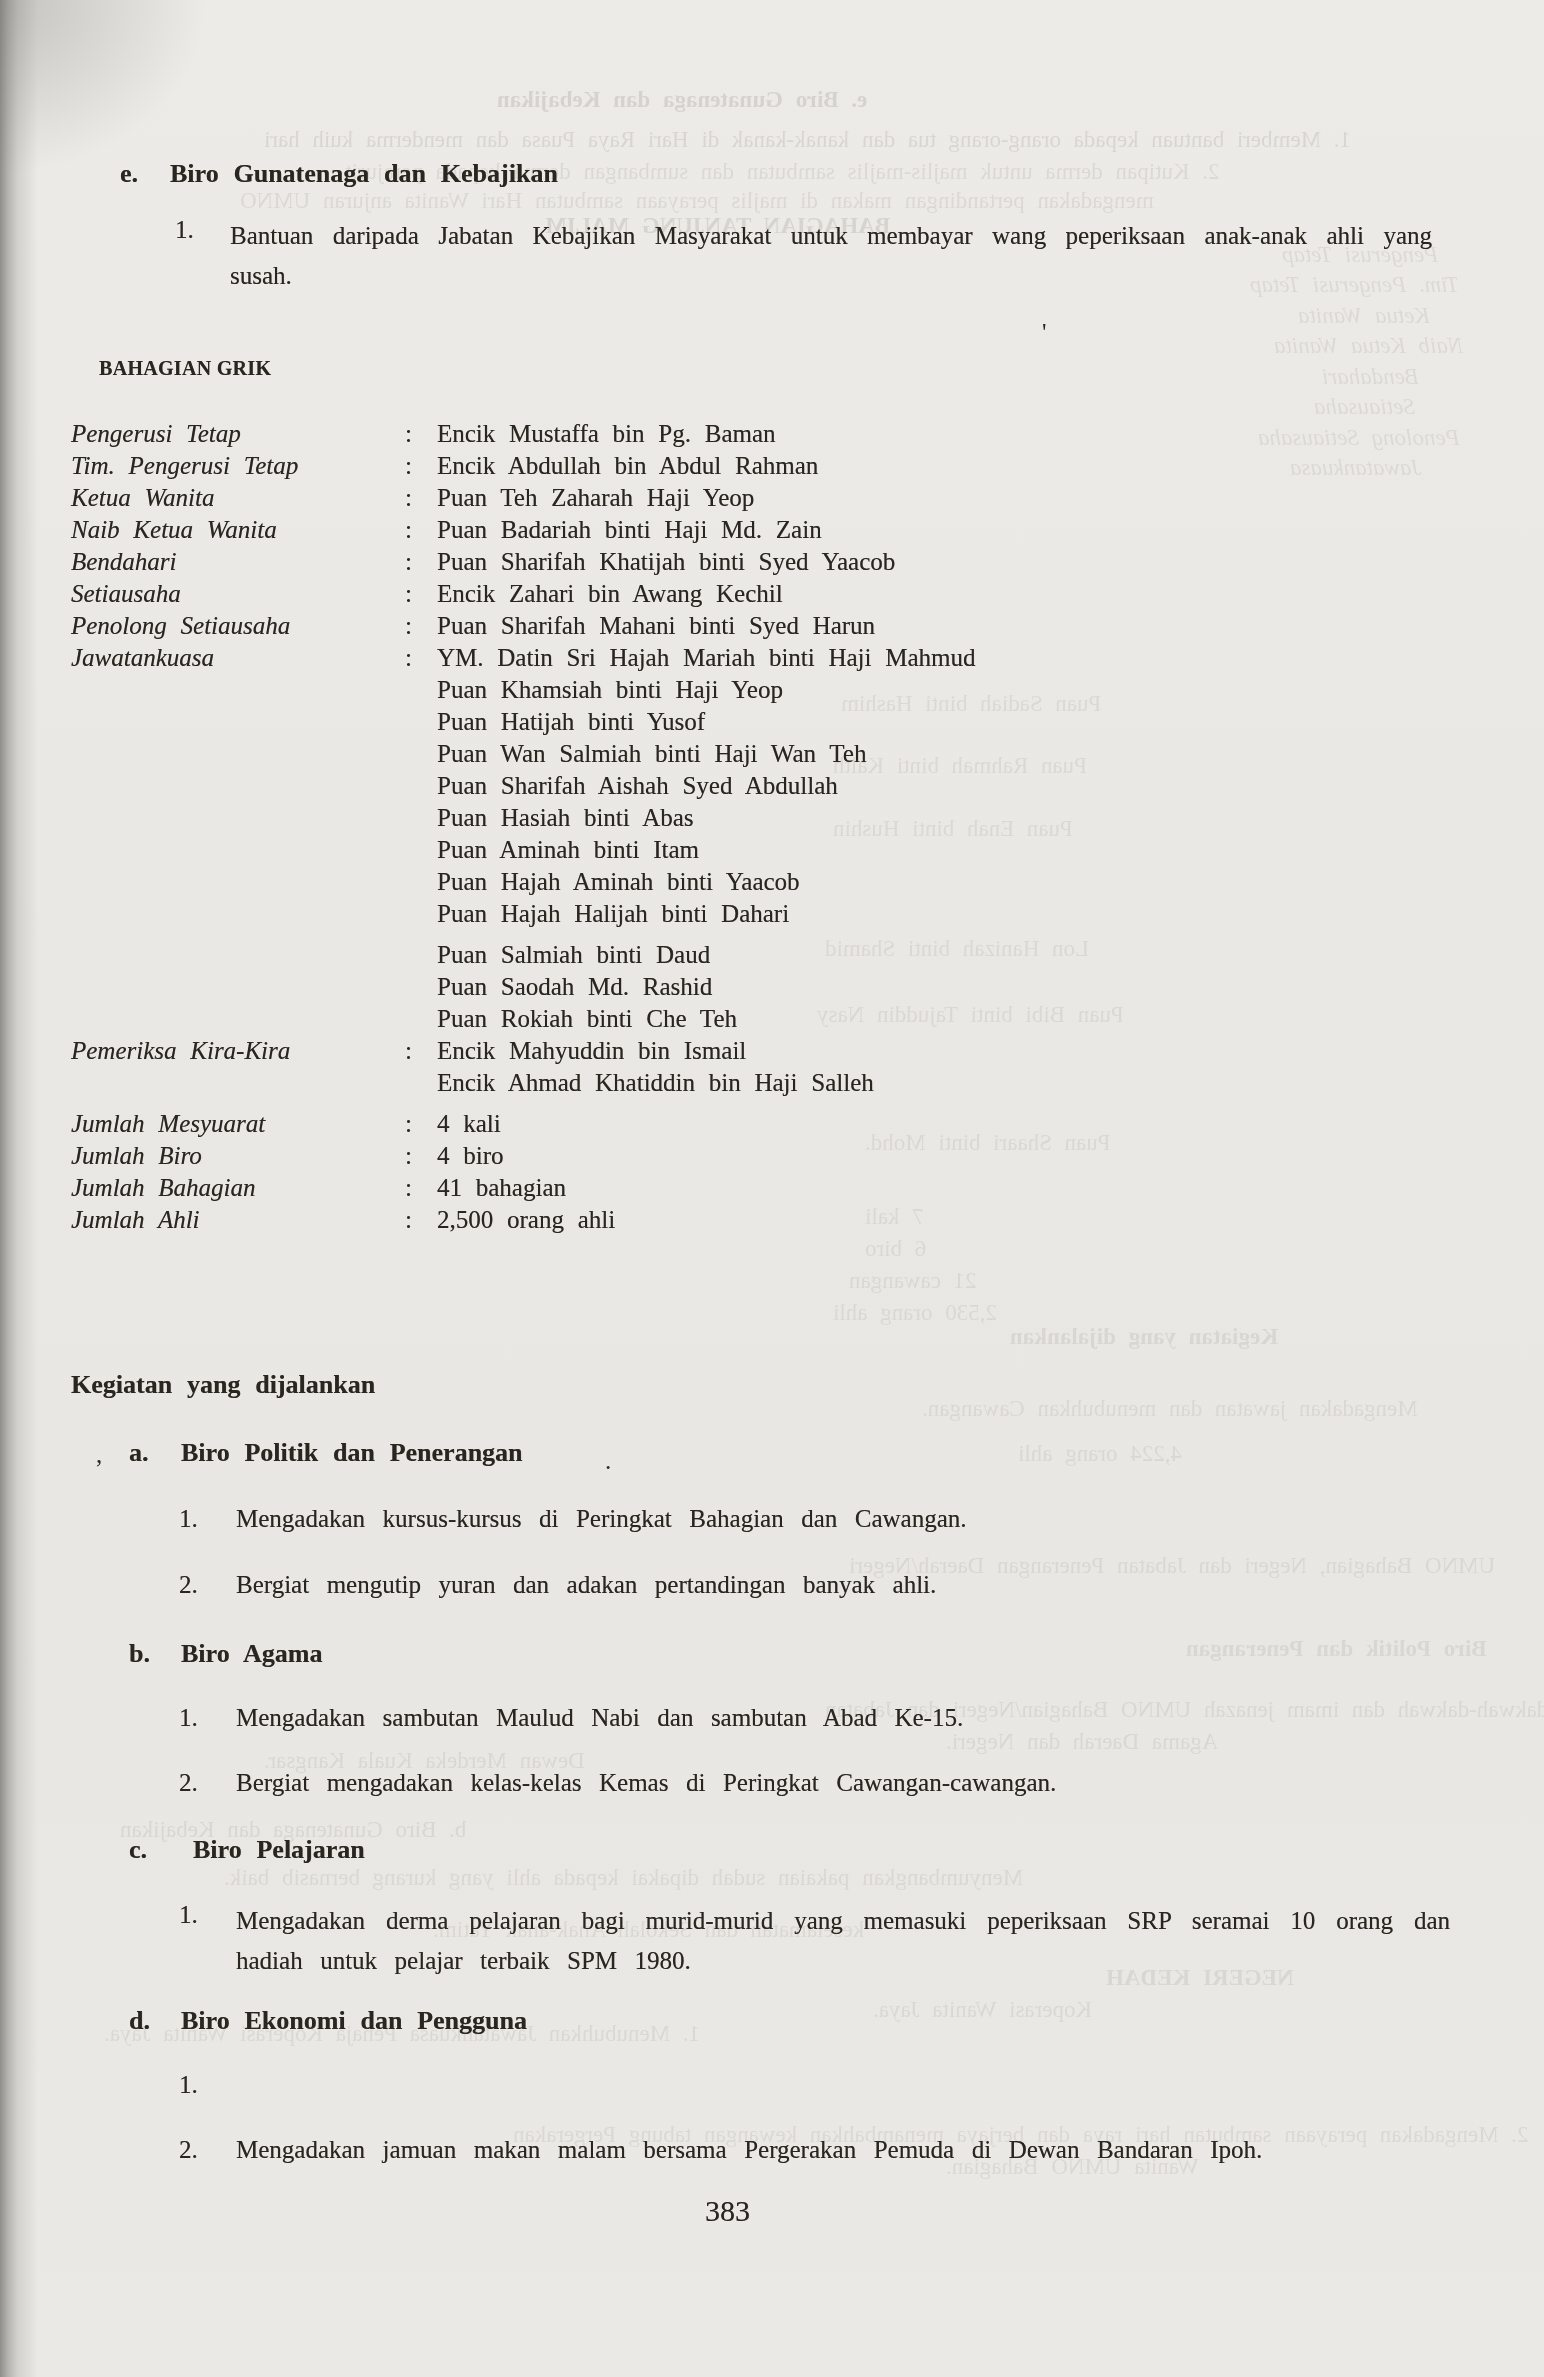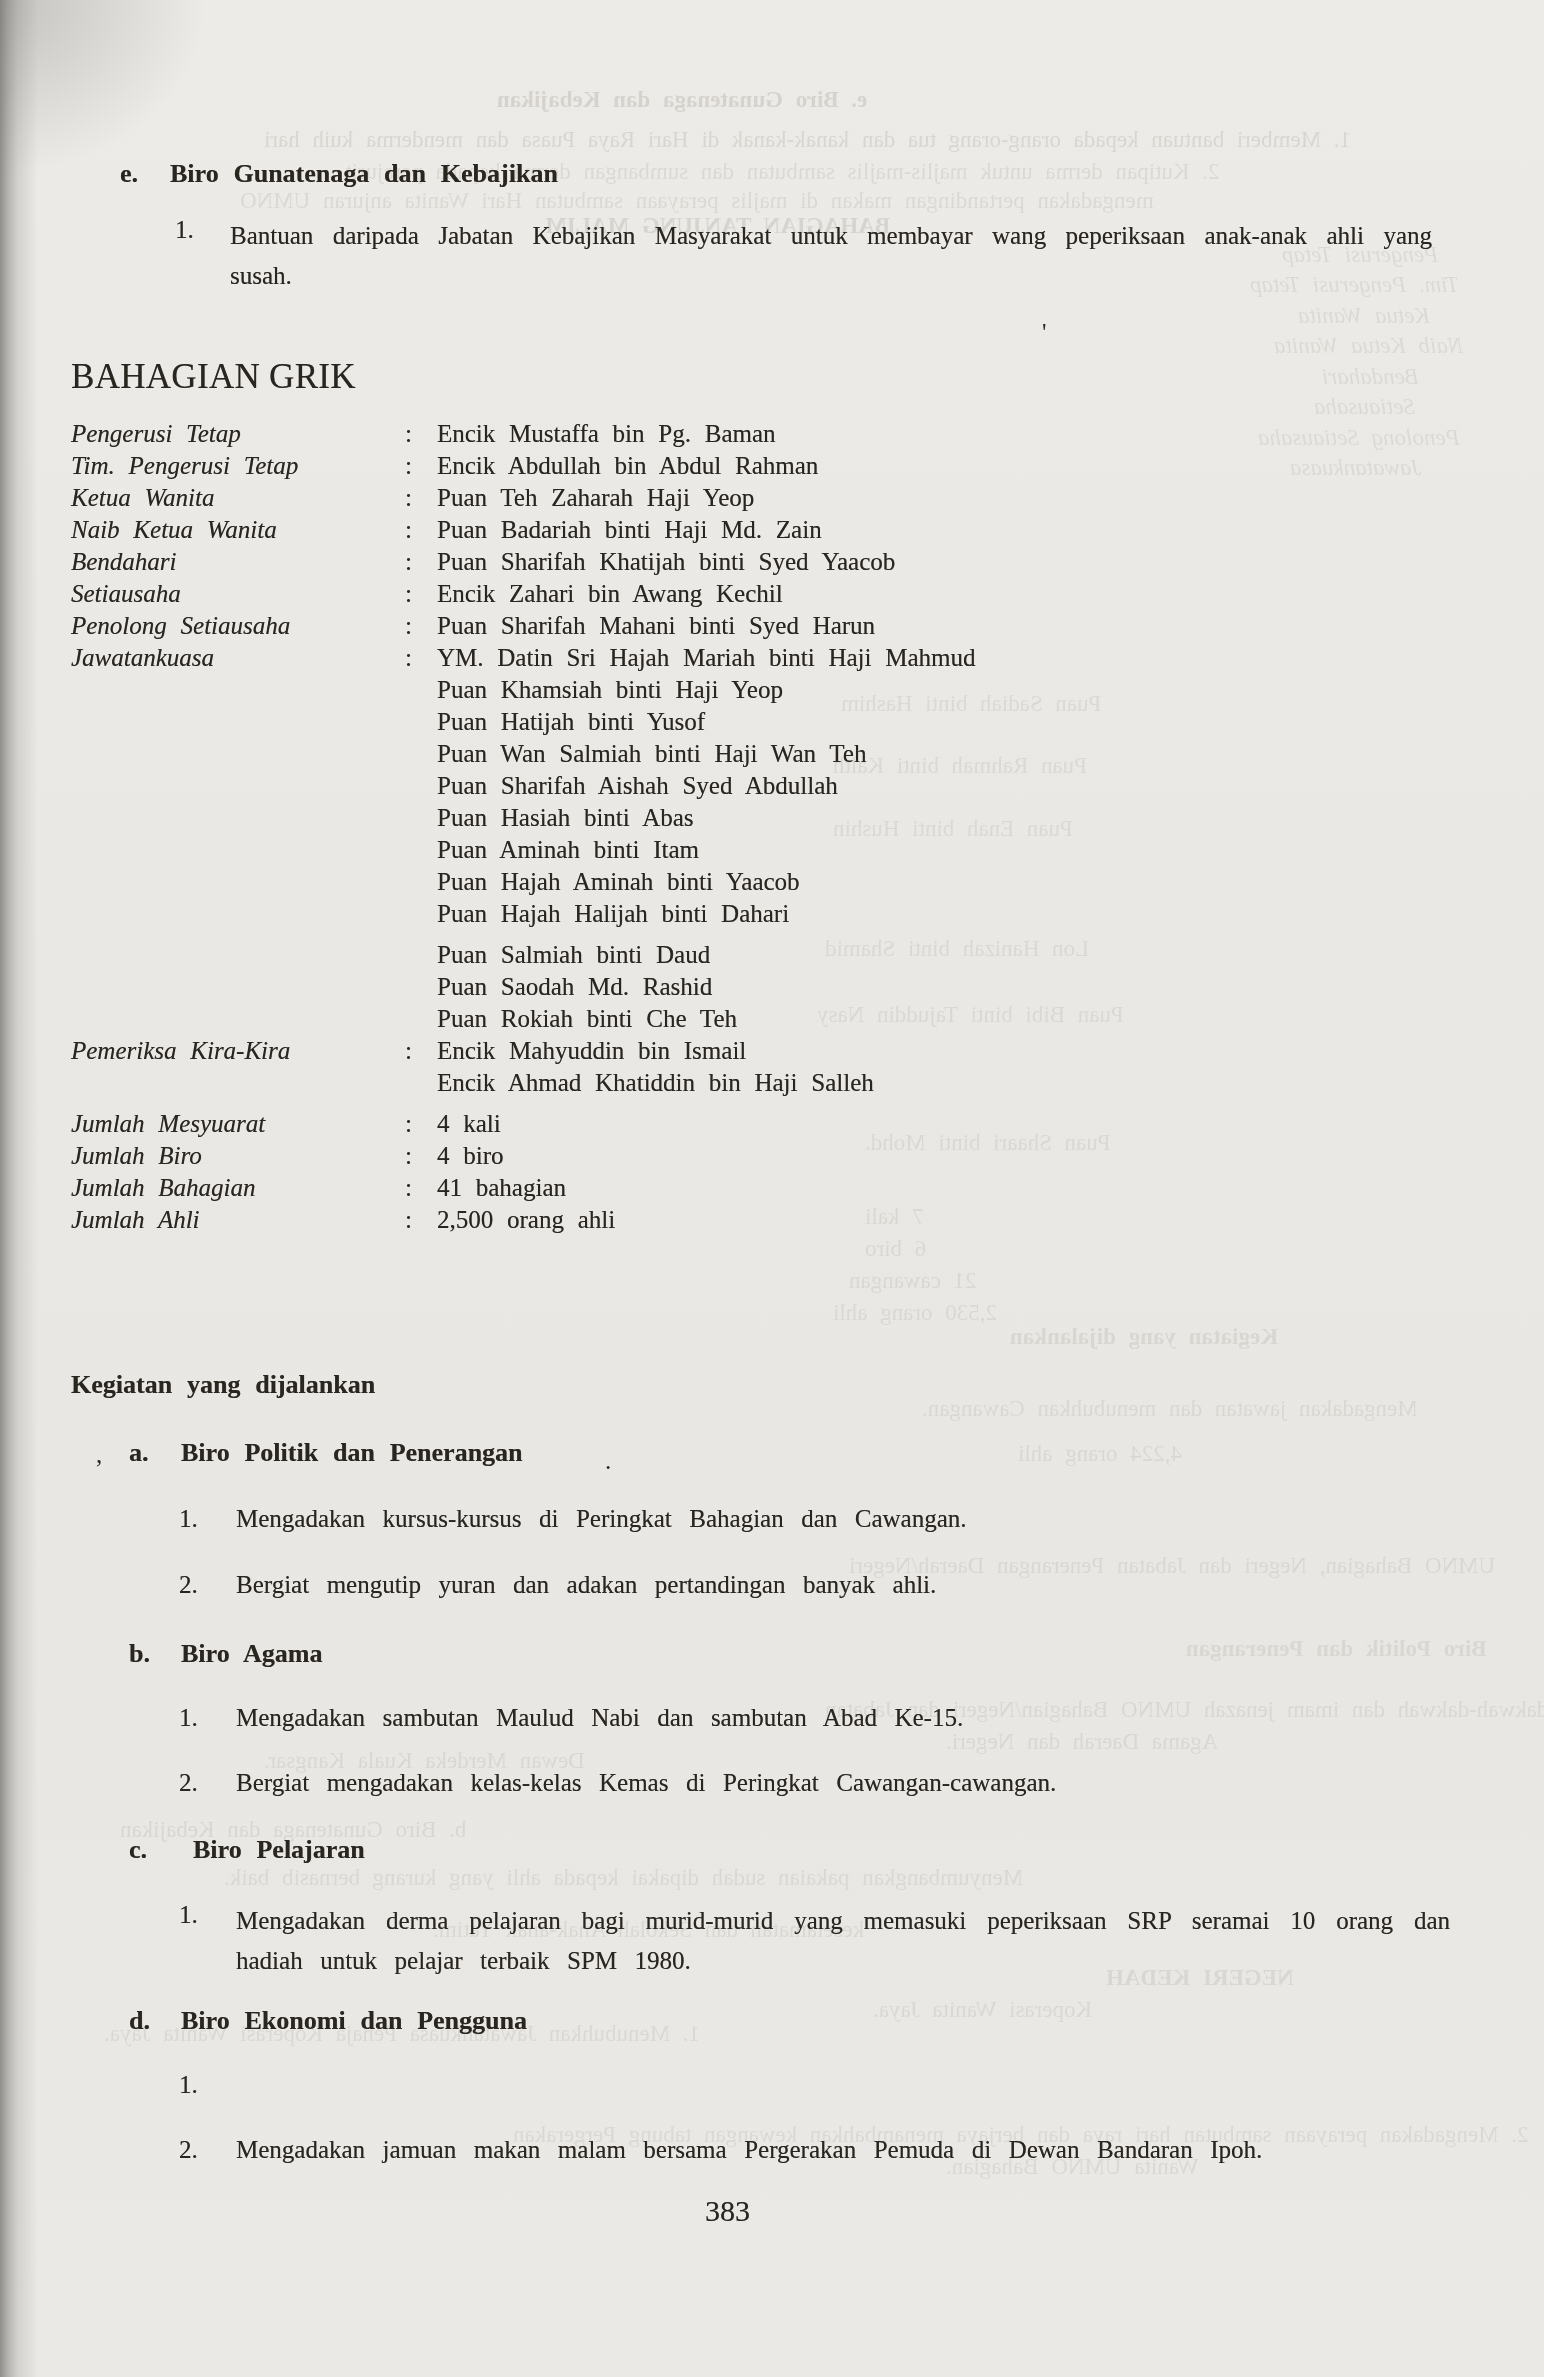--- a/index.html
+++ b/index.html
@@ -9,21 +9,21 @@
   
   #page::before{content:"";position:absolute;left:0;top:0;bottom:0;width:38px;z-index:3;pointer-events:none;
         background:linear-gradient(90deg,#908e8a 0px,#b5b3af 8px,#d3d1cd 17.6px,rgba(233,231,227,0) 38px);}
   #page::after{content:"";position:absolute;left:0;top:0;width:208px;height:176px;z-index:3;pointer-events:none;
         background:radial-gradient(ellipse at 0% 0%,rgba(120,118,114,.35),rgba(120,118,114,0) 70%);}
   .abs{position:absolute;}
   .ink{text-shadow:0.2px 0.2px 0 rgba(41,37,31,.5);}
   #content{position:absolute;inset:0;z-index:2;}
   #ghosts{position:absolute;inset:0;z-index:1;}
   .h{font-weight:bold;font-size:26px;white-space:nowrap;word-spacing:.32em;}
-  .hbig{font-weight:normal;font-size:35px;letter-spacing:0.3px;white-space:nowrap;}
+  .hbig{font-weight:bold;font-size:20px;letter-spacing:0.3px;white-space:nowrap;margin-left:28px;}
   .para{font-size:25px;line-height:40px;text-align:justify;word-spacing:.45em;}
   .num{font-size:25px;white-space:nowrap;}
   .itemline{font-size:25px;white-space:nowrap;word-spacing:.45em;}
   #directory{position:absolute;left:71px;top:418px;width:1410px;font-size:25px;}
   .row{position:relative;height:32px;line-height:32px;white-space:nowrap;word-spacing:.3em;}
   .row .lbl{font-style:italic;}
   .row .col{position:absolute;left:334px;}
   .row .val{position:absolute;left:366px;}
   .gap{margin-top:8.8px;}
   .ghost{position:absolute;transform:scaleX(-1);white-space:nowrap;color:#595249;

